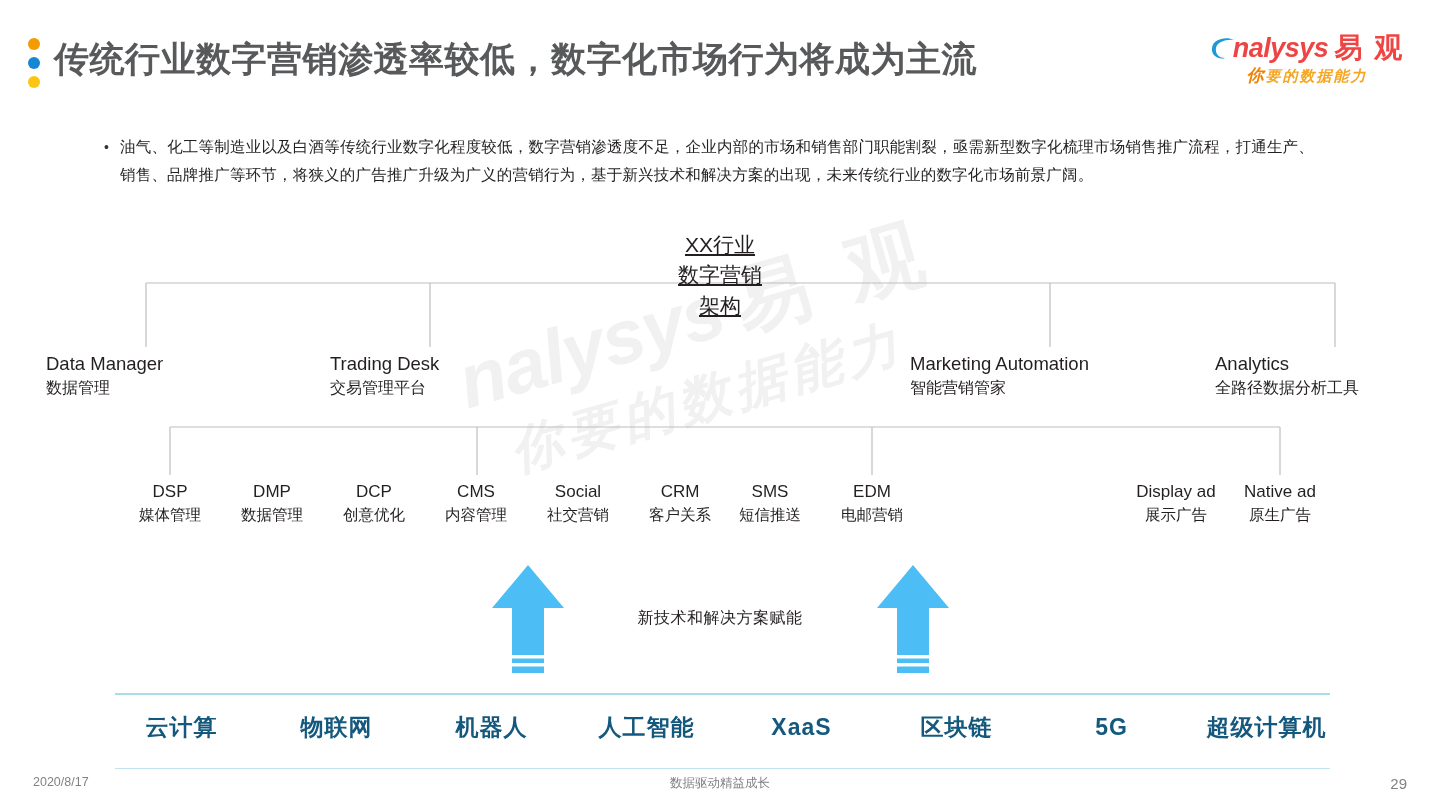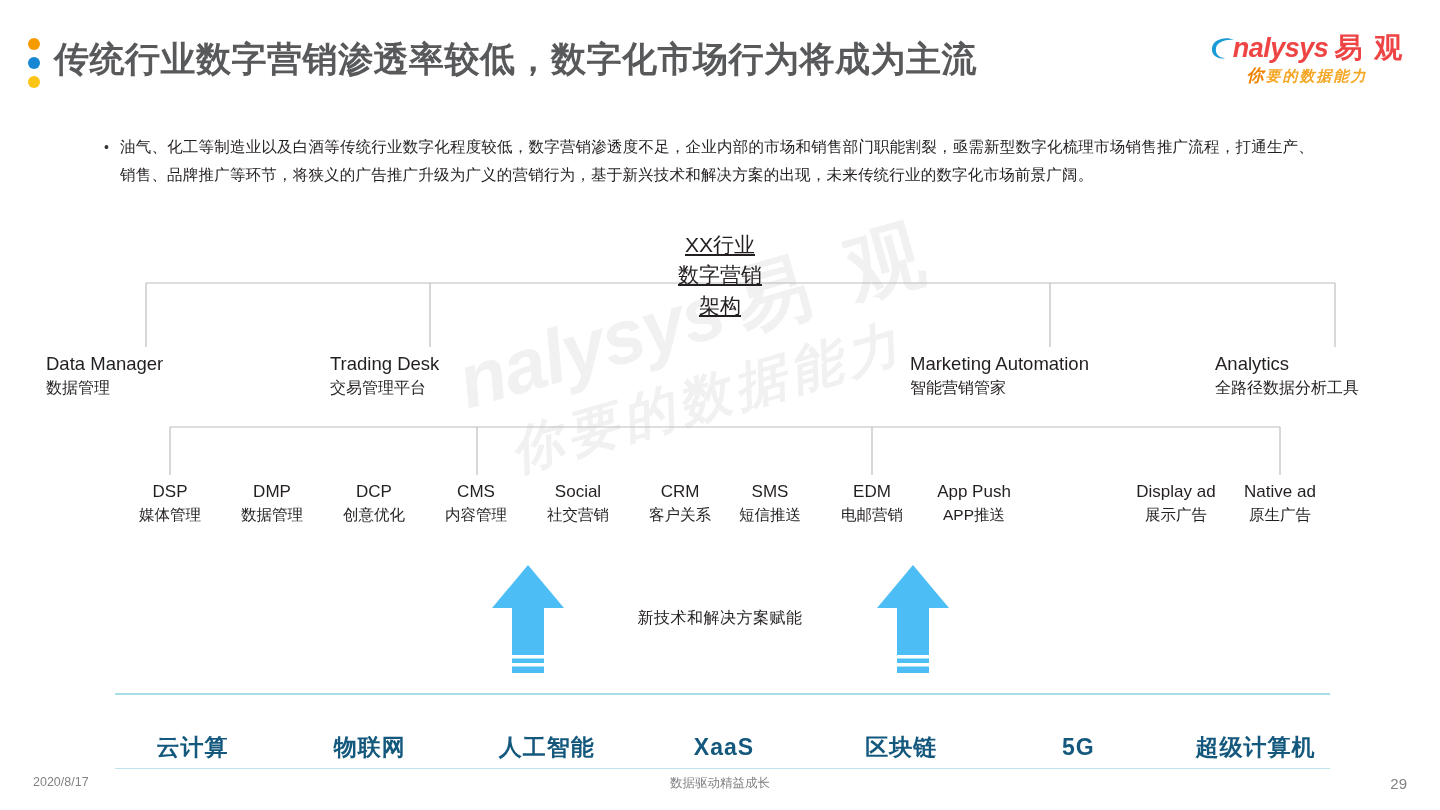--- a/index.html
+++ b/index.html
@@ -73,21 +73,21 @@
   .divider {
     position: absolute; left: 115px; top: 693px; width: 1215px; height: 2px;
     background: #A8DEE8;
   }
   .tech-row {
     position: absolute; left: 104px; top: 712px; width: 1240px;
     display: flex; justify-content: space-between; align-items: center;
   }
   .tech {
     font-size: 23px; color: #14597D; font-weight: bold;
-    letter-spacing: 1px; white-space: nowrap; text-align: center; flex: 1; margin-top: 20px;
+    letter-spacing: 1px; white-space: nowrap; text-align: center; flex: 1;
   }
 
   
   .foot-line {
     position: absolute; left: 115px; top: 768px; width: 1215px; height: 1px;
     background: #BFE4EE;
   }
   .foot-date { position: absolute; left: 33px; top: 775px; font-size: 12.5px; color: #808285; }
   .foot-center {
     position: absolute; left: 0; top: 775px; width: 1440px; text-align: center;
@@ -207,24 +207,20 @@
       <div class="cn">短信推送</div>
     </div>
     <div class="leaf" style="left:628px; width:104px;">
       <div class="en">CRM</div>
       <div class="cn">客户关系</div>
     </div>
     <div class="leaf" style="left:820px; width:104px;">
       <div class="en">EDM</div>
       <div class="cn">电邮营销</div>
     </div>
-    <div class="leaf" style="left:918px; width:112px;">
-      <div class="en">App Push</div>
-      <div class="cn">APP推送</div>
-    </div>
     <div class="leaf" style="left:1120px; width:112px;">
       <div class="en">Display ad</div>
       <div class="cn">展示广告</div>
     </div>
     <div class="leaf" style="left:1224px; width:112px;">
       <div class="en">Native ad</div>
       <div class="cn">原生广告</div>
     </div>
   </div>
 
@@ -241,20 +237,21 @@
       <rect x="22" y="92" width="32" height="3.5" fill="#ffffff"></rect>
       <rect x="22" y="100" width="32" height="3.5" fill="#ffffff"></rect>
     </svg>
   </div>
   <div class="enable-text">新技术和解决方案赋能</div>
 
   <div class="divider"></div>
   <div class="tech-row">
     <div class="tech">云计算</div>
     <div class="tech">物联网</div>
+    <div class="tech">机器人</div>
     <div class="tech">人工智能</div>
     <div class="tech">XaaS</div>
     <div class="tech">区块链</div>
     <div class="tech">5G</div>
     <div class="tech">超级计算机</div>
   </div>
 
   <div class="foot-line"></div>
   <div class="foot-date">2020/8/17</div>
   <div class="foot-center">数据驱动精益成长</div>

